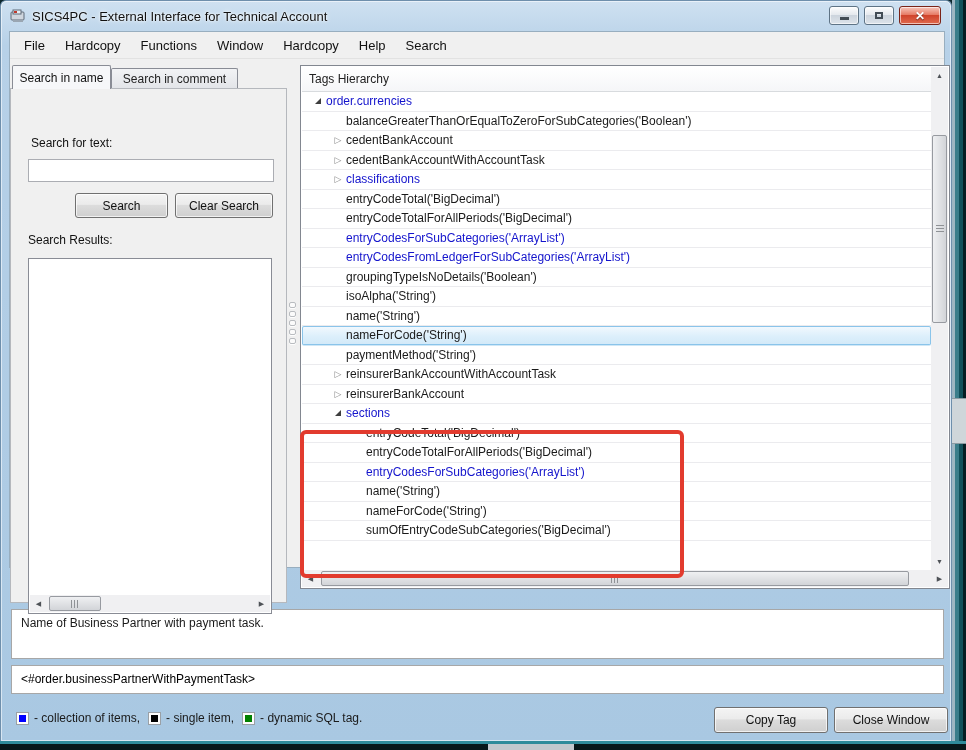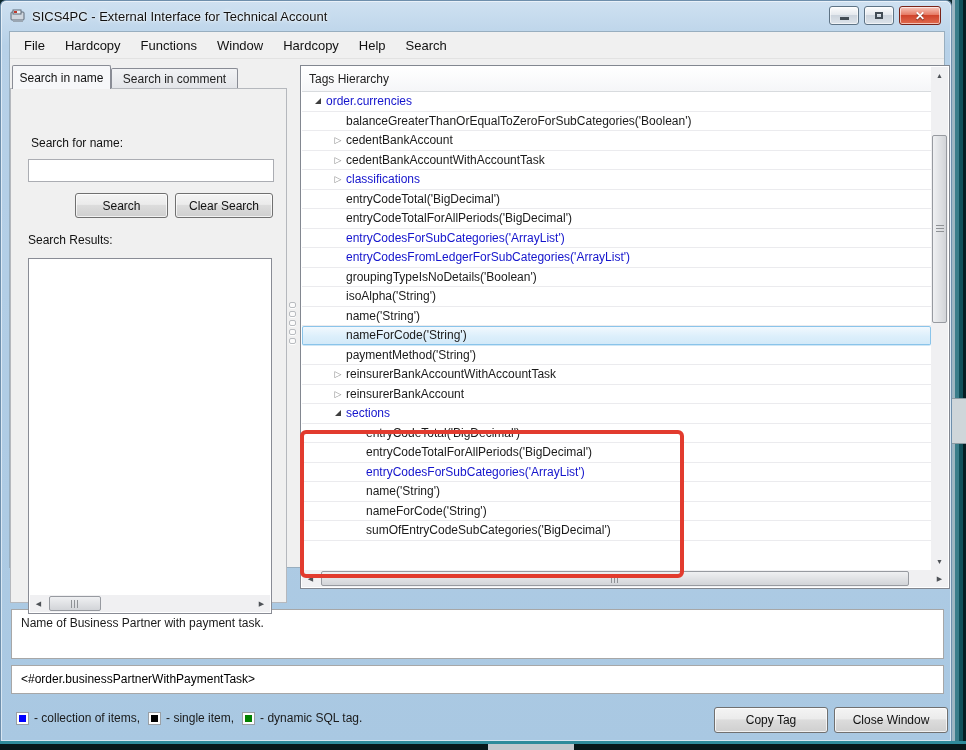--- a/index.html
+++ b/index.html
@@ -163,21 +163,21 @@
           <div class="menu-item">Window</div>
           <div class="menu-item">Hardcopy</div>
           <div class="menu-item">Help</div>
           <div class="menu-item">Search</div>
         </div>
 
       <div class="tab-control">
         <div class="tab tab-active">Search in name</div>
         <div class="tab tab-inactive">Search in comment</div>
         <div class="tab-page">
-          <span class="lbl" style="left:20px; top:47px;">Search for name:</span>
+          <span class="lbl" style="left:20px; top:47px;">Search for text:</span>
           <input class="search-input" type="text" value="" style="">
           <div class="btn mnemonic btn-search">Search</div>
           <div class="btn mnemonic btn-clear">Clear Search</div>
           <span class="lbl" style="left:17px; top:144px;">Search Results:</span>
           <div class="results-listbox">
             <div class="sb-h lb-hscroll">
               <span class="sb-arrow" style="left:0; top:0;">◀</span>
               <span class="sb-arrow" style="right:0; top:0;">▶</span>
               <span class="sb-thumb sb-thumb-h" style="left:19px; width:52px;">
                 <span class="grip-h"></span>

